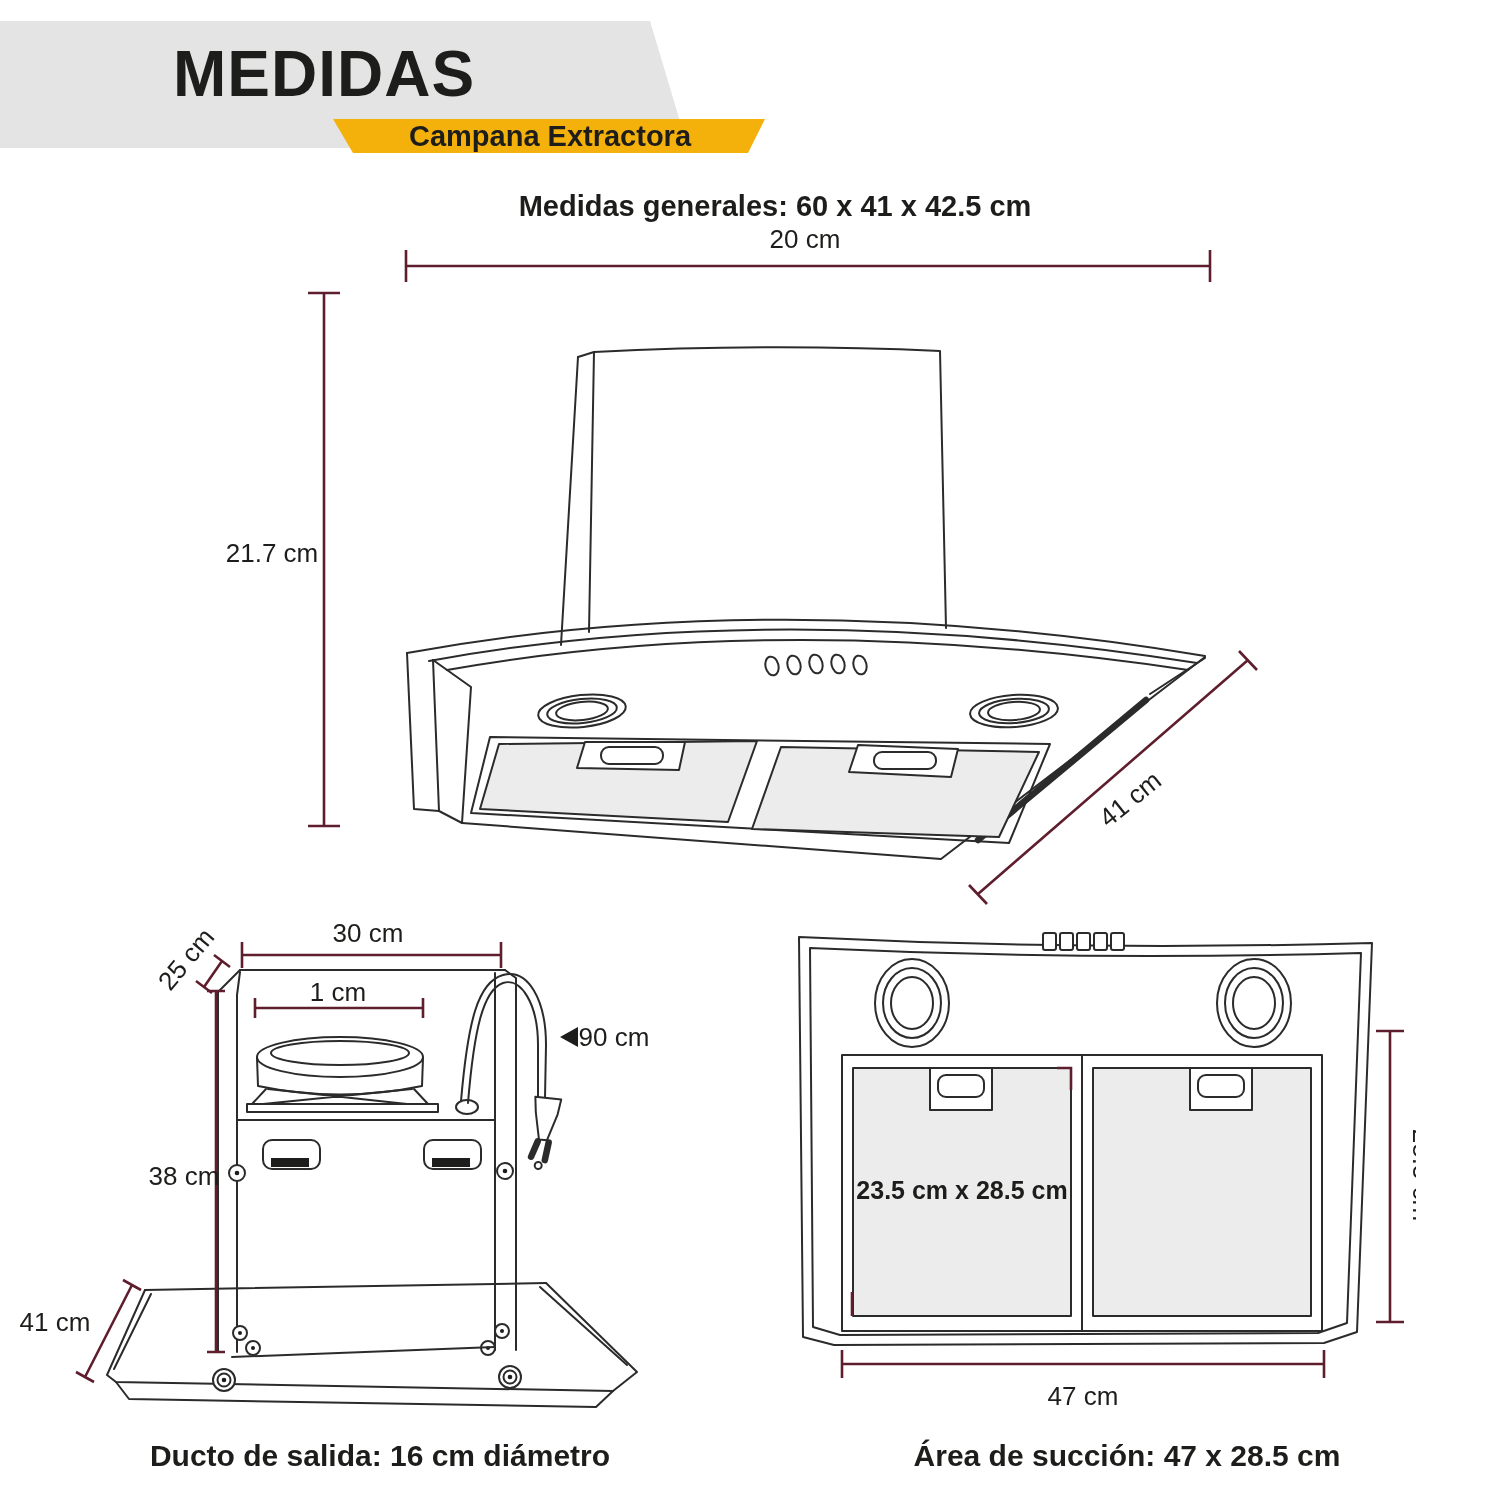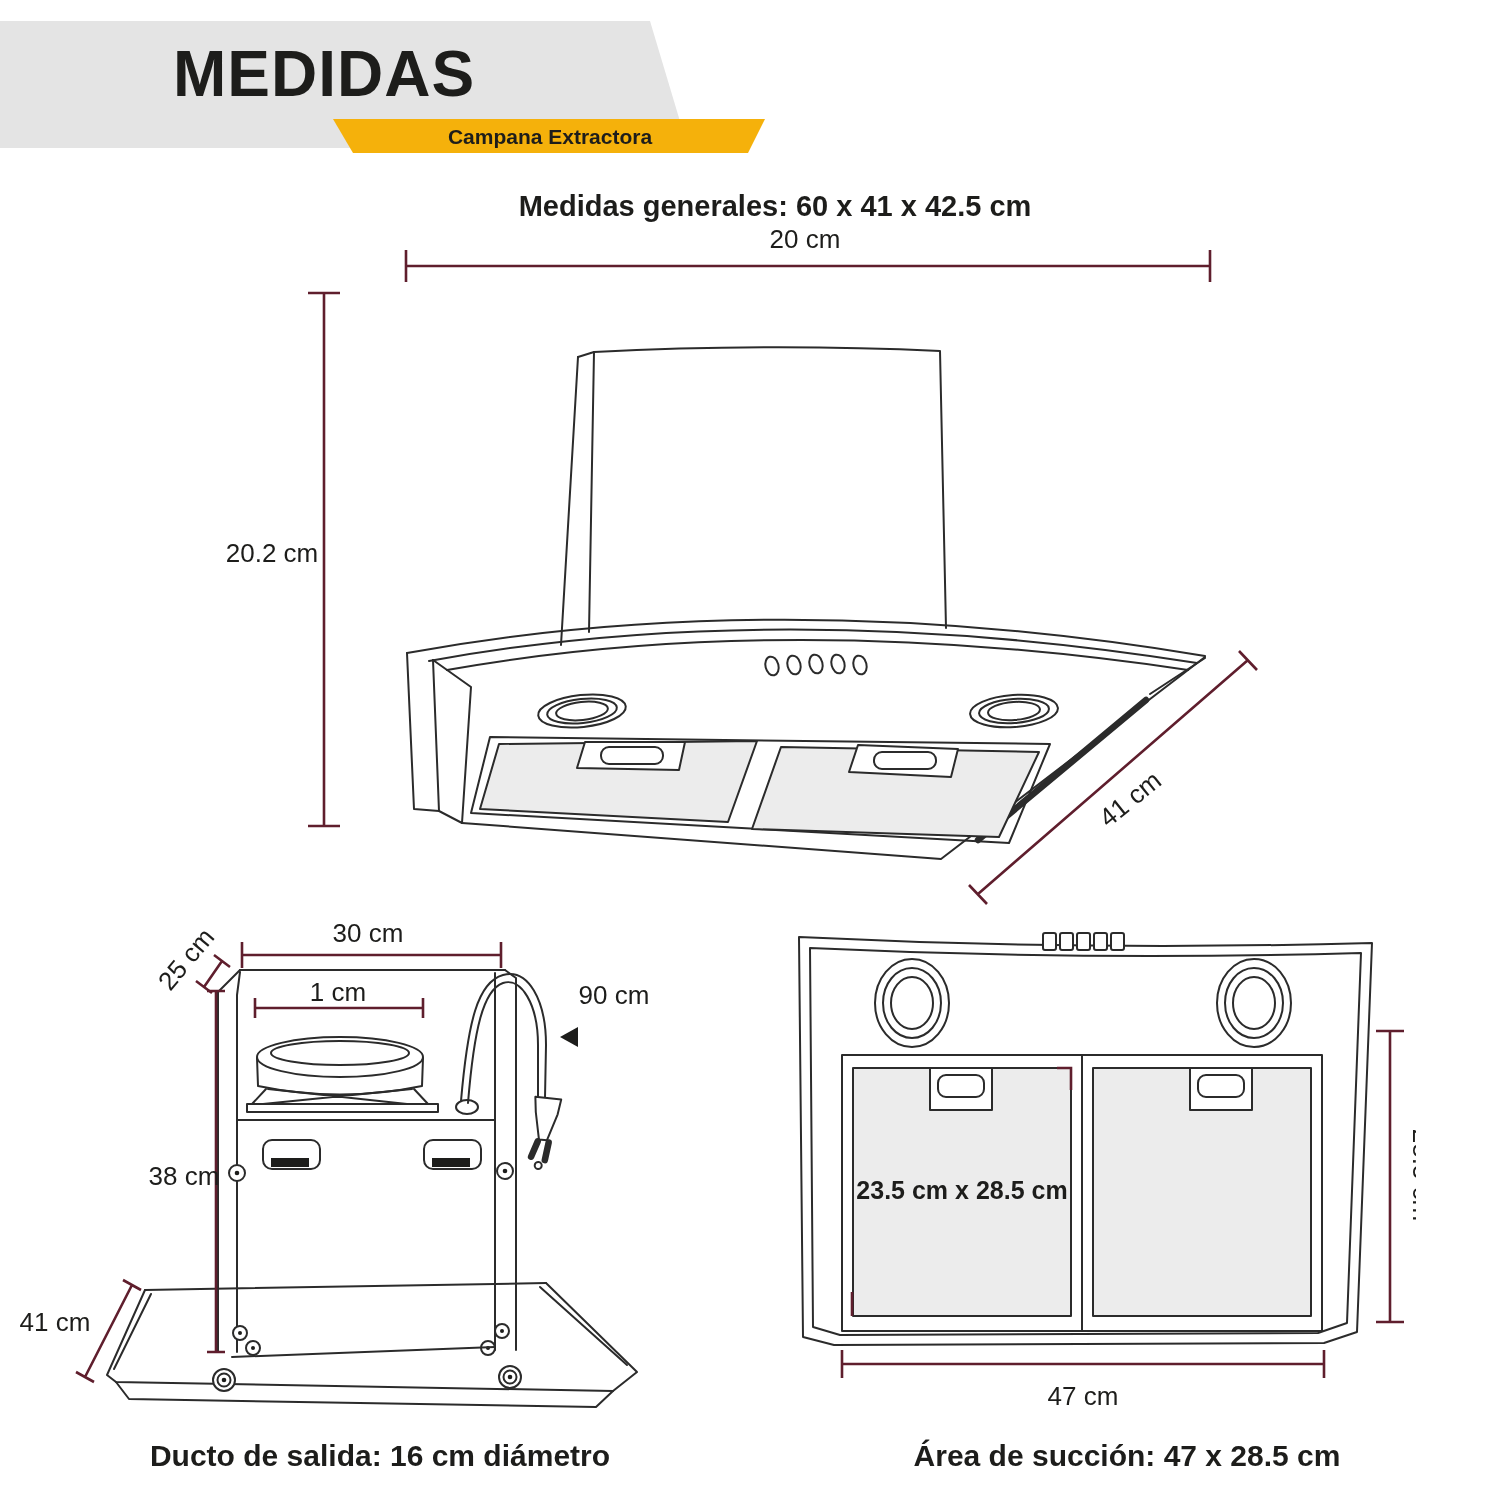--- a/index.html
+++ b/index.html
@@ -14,21 +14,21 @@
   }
   .banner-yellow{
     left:333px;top:119px;width:432px;height:34px;background:#F5B10B;
     clip-path:polygon(0 0,432px 0,415px 34px,20px 34px);
   }
   .label{
     position:absolute;white-space:nowrap;color:#1D1D1B;
     transform:translate(-50%,-50%);line-height:1;
   }
   .title{font-size:64px;font-weight:700;letter-spacing:1px;}
-  .subtitle{font-size:21px;font-weight:700;text-align:center;}
+  .subtitle{font-size:29px;font-weight:700;text-align:center;}
   .general{font-size:29px;font-weight:700;}
   .dim{font-size:26px;font-weight:400;}
   .small-dim{font-size:25px;font-weight:700;}
   .caption{font-size:30px;font-weight:700;}
   .rot-m39{transform:translate(-50%,-50%) rotate(-39deg);}
   .rot-m50{transform:translate(-50%,-50%) rotate(-50deg);}
   .rot-90{transform:translate(-50%,-50%) rotate(90deg);}
   svg{position:absolute;left:0;top:0;}
   .art{stroke:#2B2B2B;stroke-width:2;fill:none;stroke-linecap:round;stroke-linejoin:round;}
   .art-thick{stroke:#2B2B2B;stroke-width:6.5;fill:none;stroke-linecap:round;}
@@ -229,27 +229,27 @@
 
     <g>
       <path class="dimline" d="M1390,1031 V1322 M1376,1031 H1404 M1376,1322 H1404"></path>
     </g>
     <g>
       <path class="dimline" d="M842,1364 H1324 M842,1350 V1378 M1324,1350 V1378"></path>
     </g>
   </svg>
 
   <div class="label dim" style="left:805px;top:239px;">20 cm</div>
-  <div class="label dim" style="left:272px;top:553px;">20.2 cm</div>
+  <div class="label dim" style="left:272px;top:553px;">21.7 cm</div>
   <div class="label dim rot-m39" style="left:1130px;top:799px;">41 cm</div>
 
   <div class="label dim" style="left:368px;top:933px;">30 cm</div>
   <div class="label dim rot-m50" style="left:186px;top:959px;">25 cm</div>
   <div class="label dim" style="left:338px;top:992px;">1 cm</div>
-  <div class="label dim" style="left:614px;top:995px;">90 cm</div>
+  <div class="label dim" style="left:614px;top:1037px;">90 cm</div>
   <div class="label dim" style="left:184px;top:1176px;">38 cm</div>
   <div class="label dim" style="left:55px;top:1322px;">41 cm</div>
 
   <div class="label small-dim" style="left:962px;top:1190px;">23.5 cm x 28.5 cm</div>
   <div class="label dim rot-90" style="left:1422px;top:1175px;">28.5 cm</div>
   <div class="label dim" style="left:1083px;top:1396px;">47 cm</div>
 
   <div class="label caption" style="left:380px;top:1456px;">Ducto de salida: 16 cm diámetro</div>
   <div class="label caption" style="left:1127px;top:1456px;">Área de succión: 47 x 28.5 cm</div>
 

